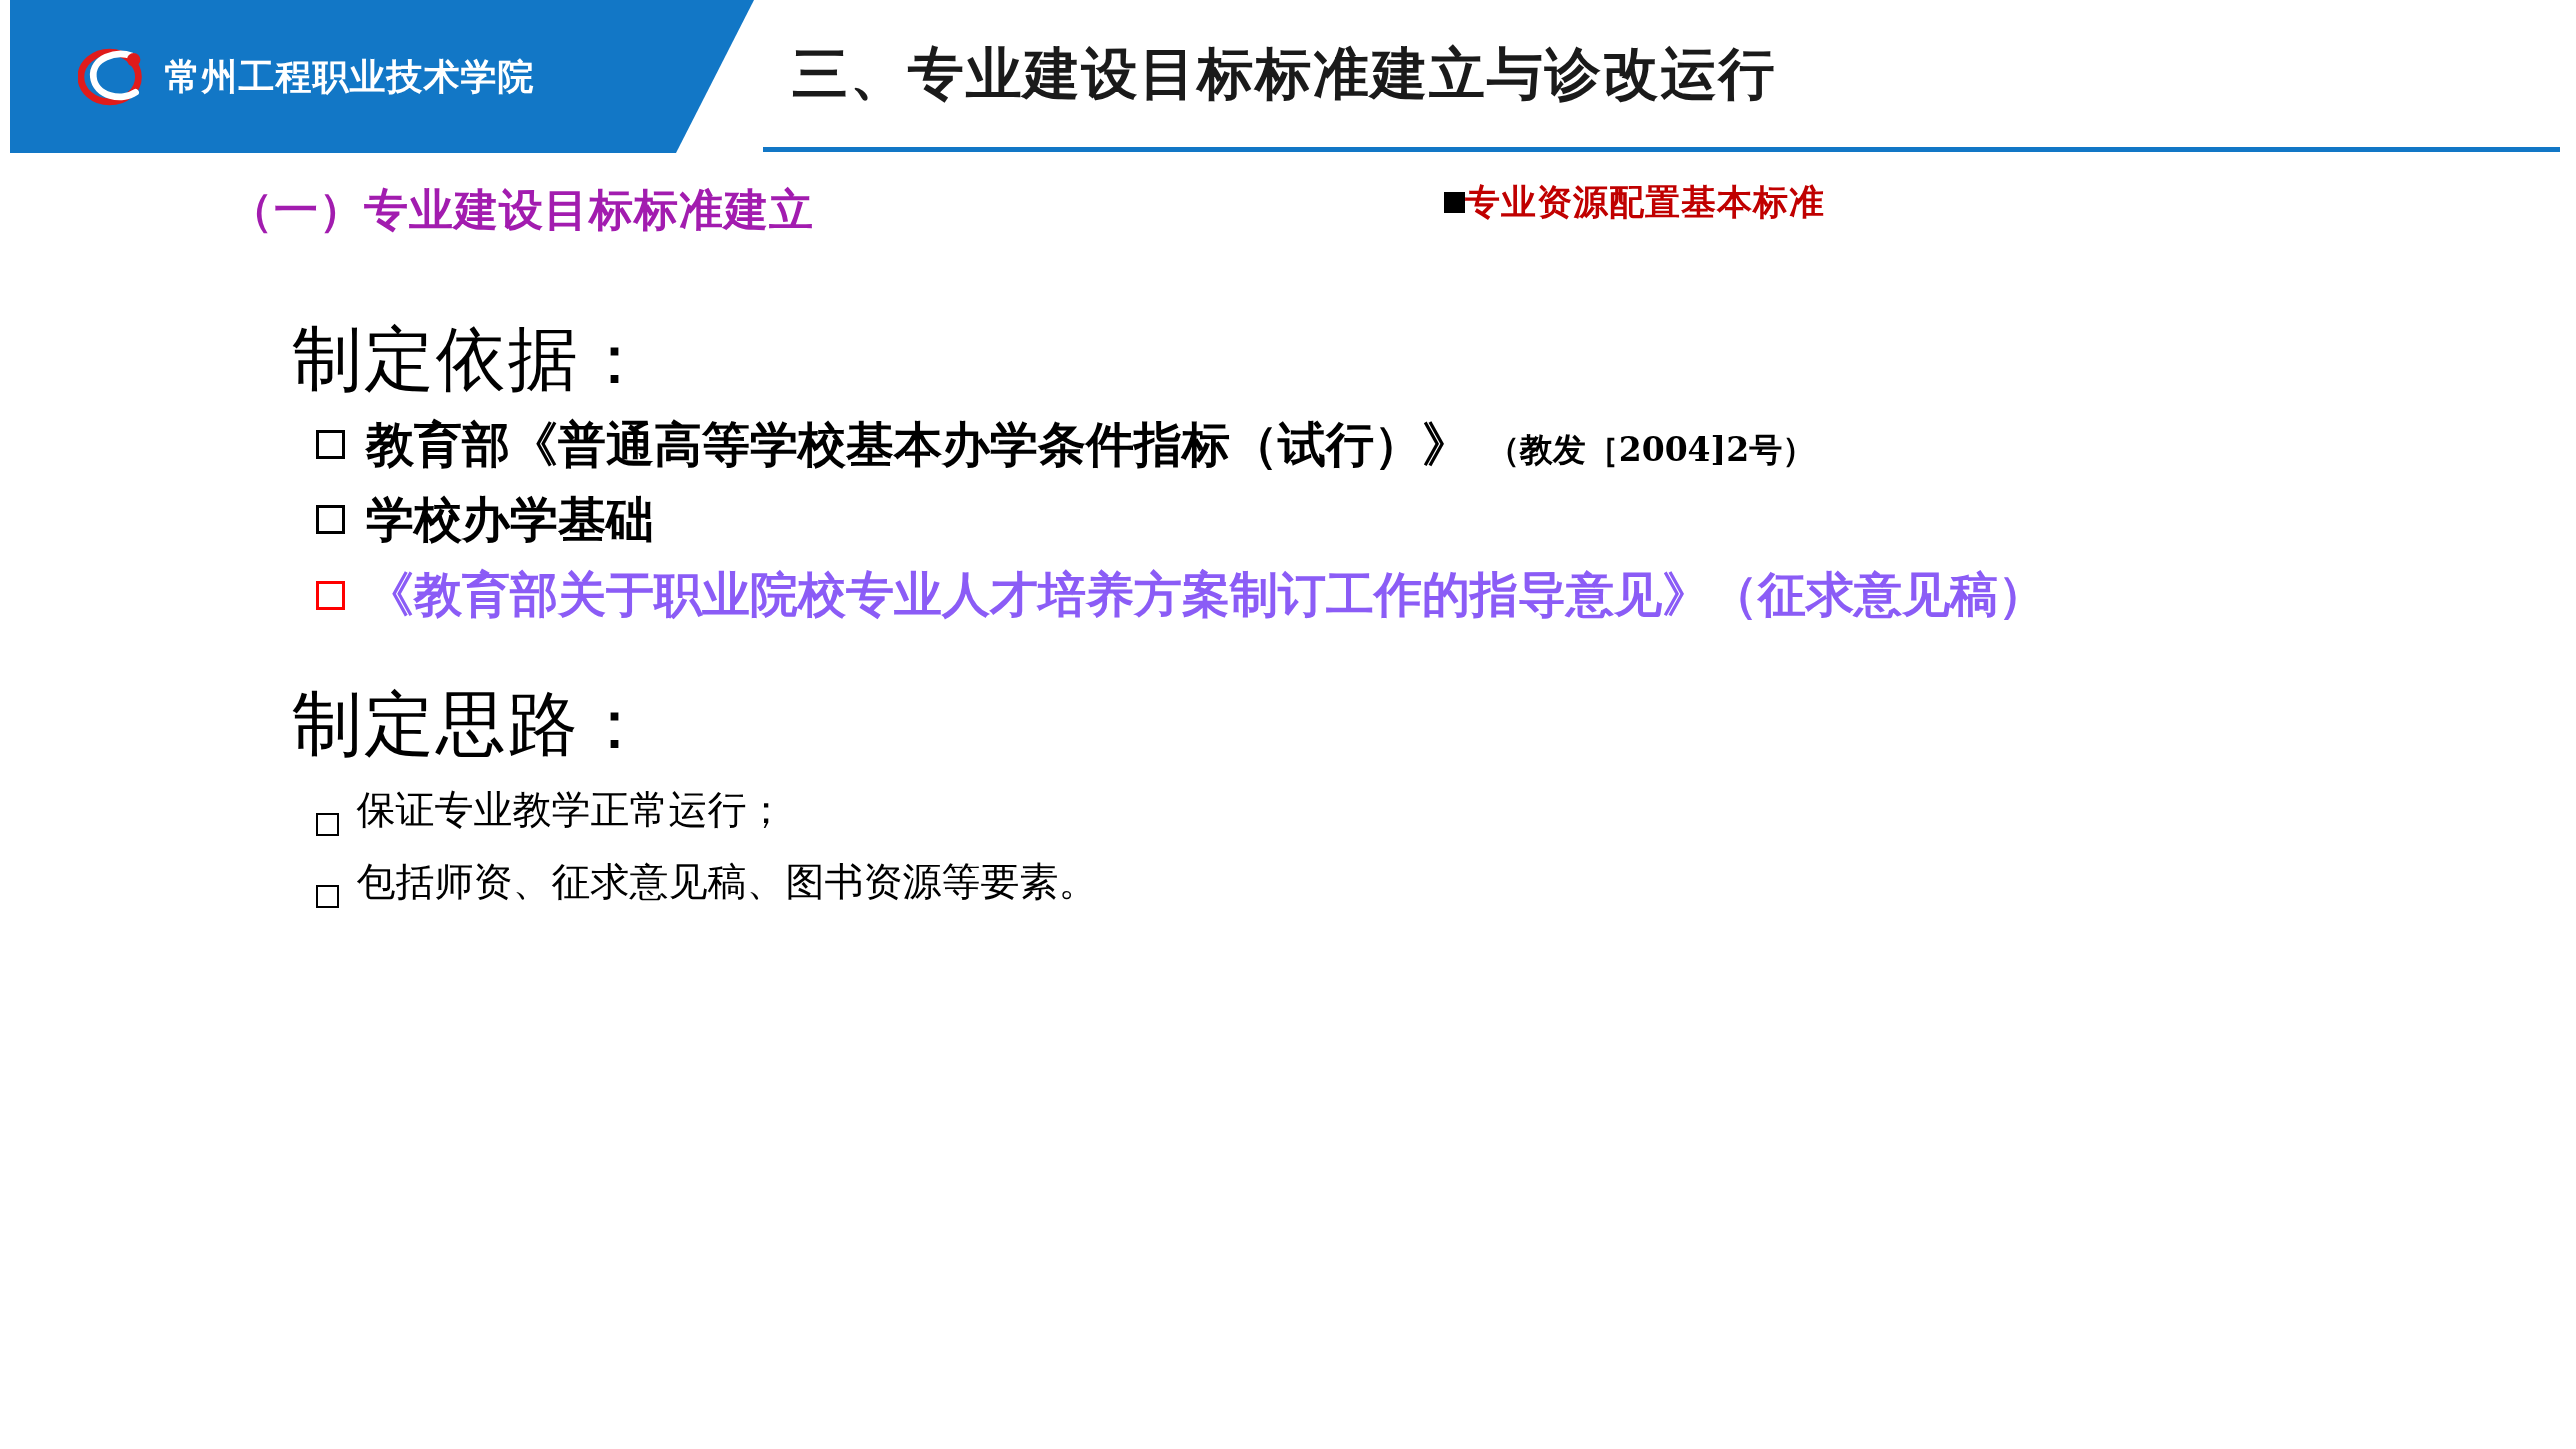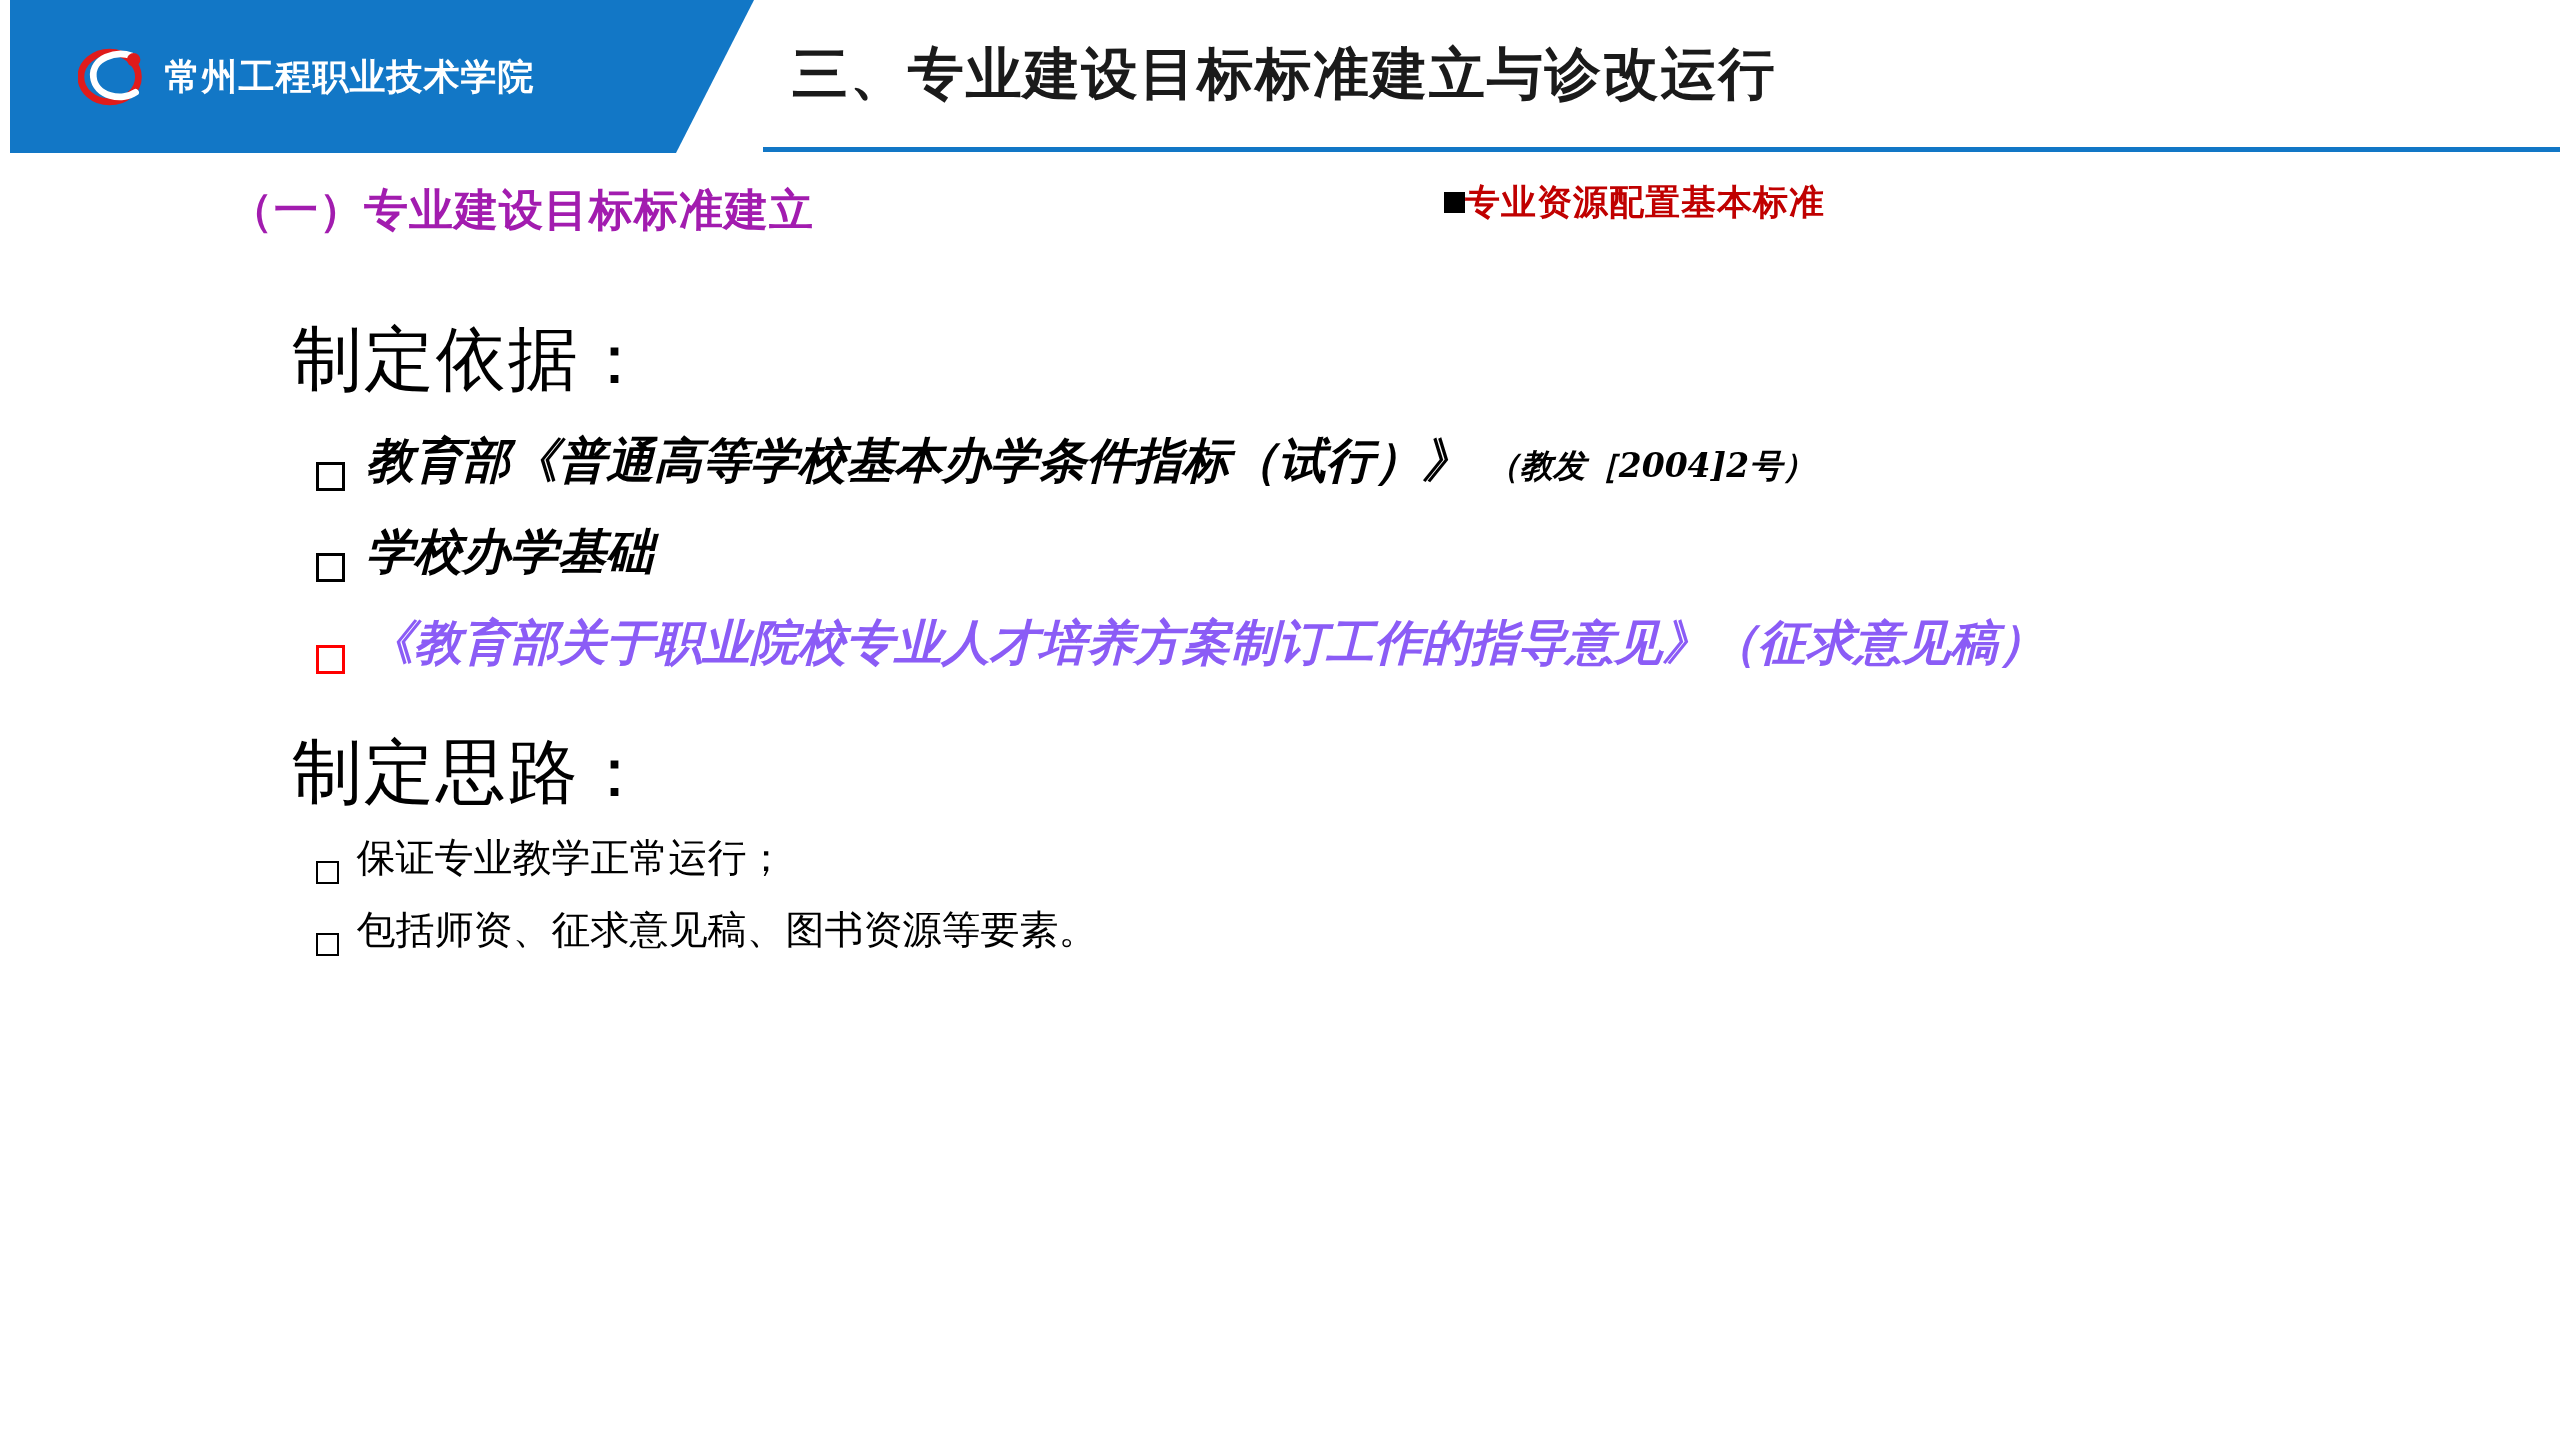--- a/index.html
+++ b/index.html
@@ -124,30 +124,29 @@
     font-family: "DejaVu Sans", sans-serif;
     font-size: 70px;
     color: #000000;
     margin-left: 280px;
     letter-spacing: 1.9px;
     line-height: 1.15;
     white-space: nowrap;
   }
   .bullet-line {
     display: flex;
-    align-items: flex-end;
+    align-items: flex-start;
     margin-left: 304px;
-    margin-top: 29px;
+    margin-top: 13px;
     font-family: "DejaVu Serif", serif;
     font-weight: bold;
     font-size: 48px;
     color: #000000;
     line-height: 1.3;
     max-width: 2202px;
-    font-style: italic;
   }
   .hollow-sq {
     flex: 0 0 auto;
     width: 29px;
     height: 29px;
     border: 3.9px solid #000000;
     margin-top: 17.4px;
     margin-right: 21px;
     box-sizing: border-box;
   }

